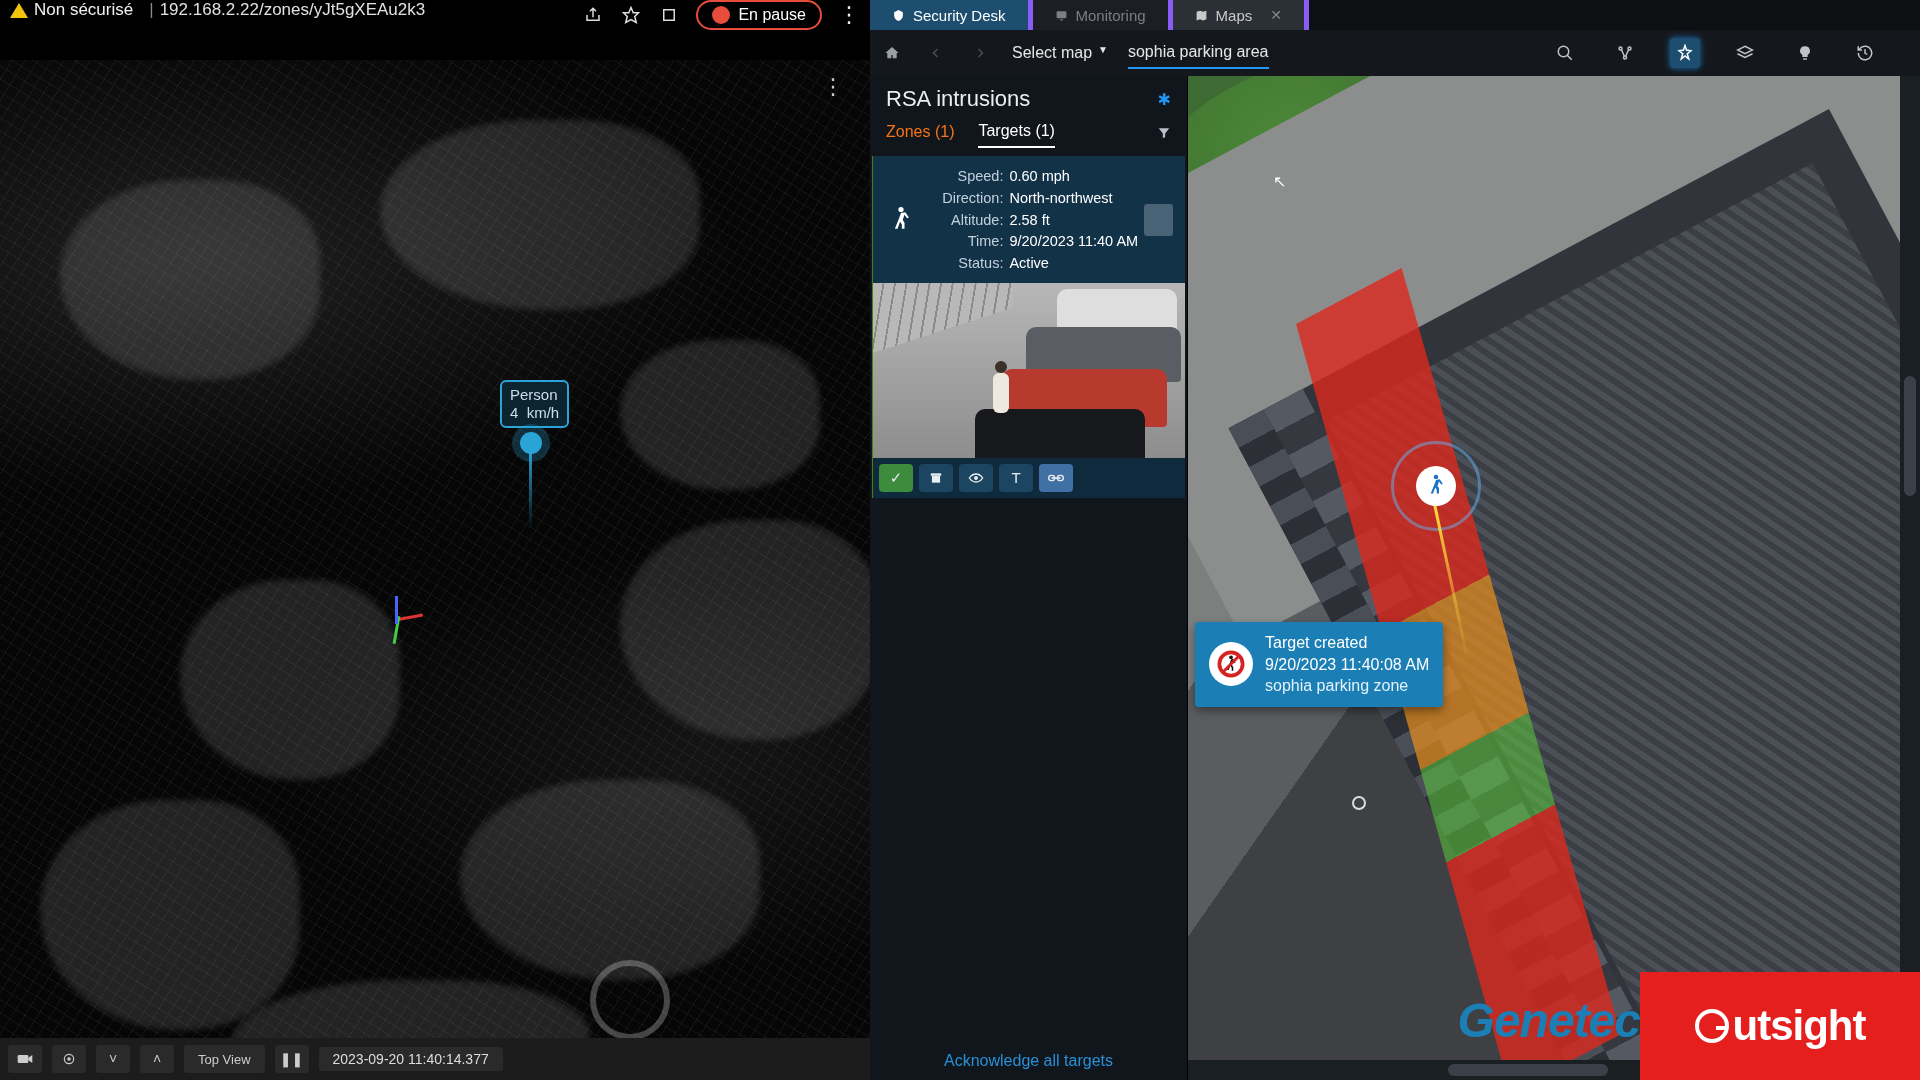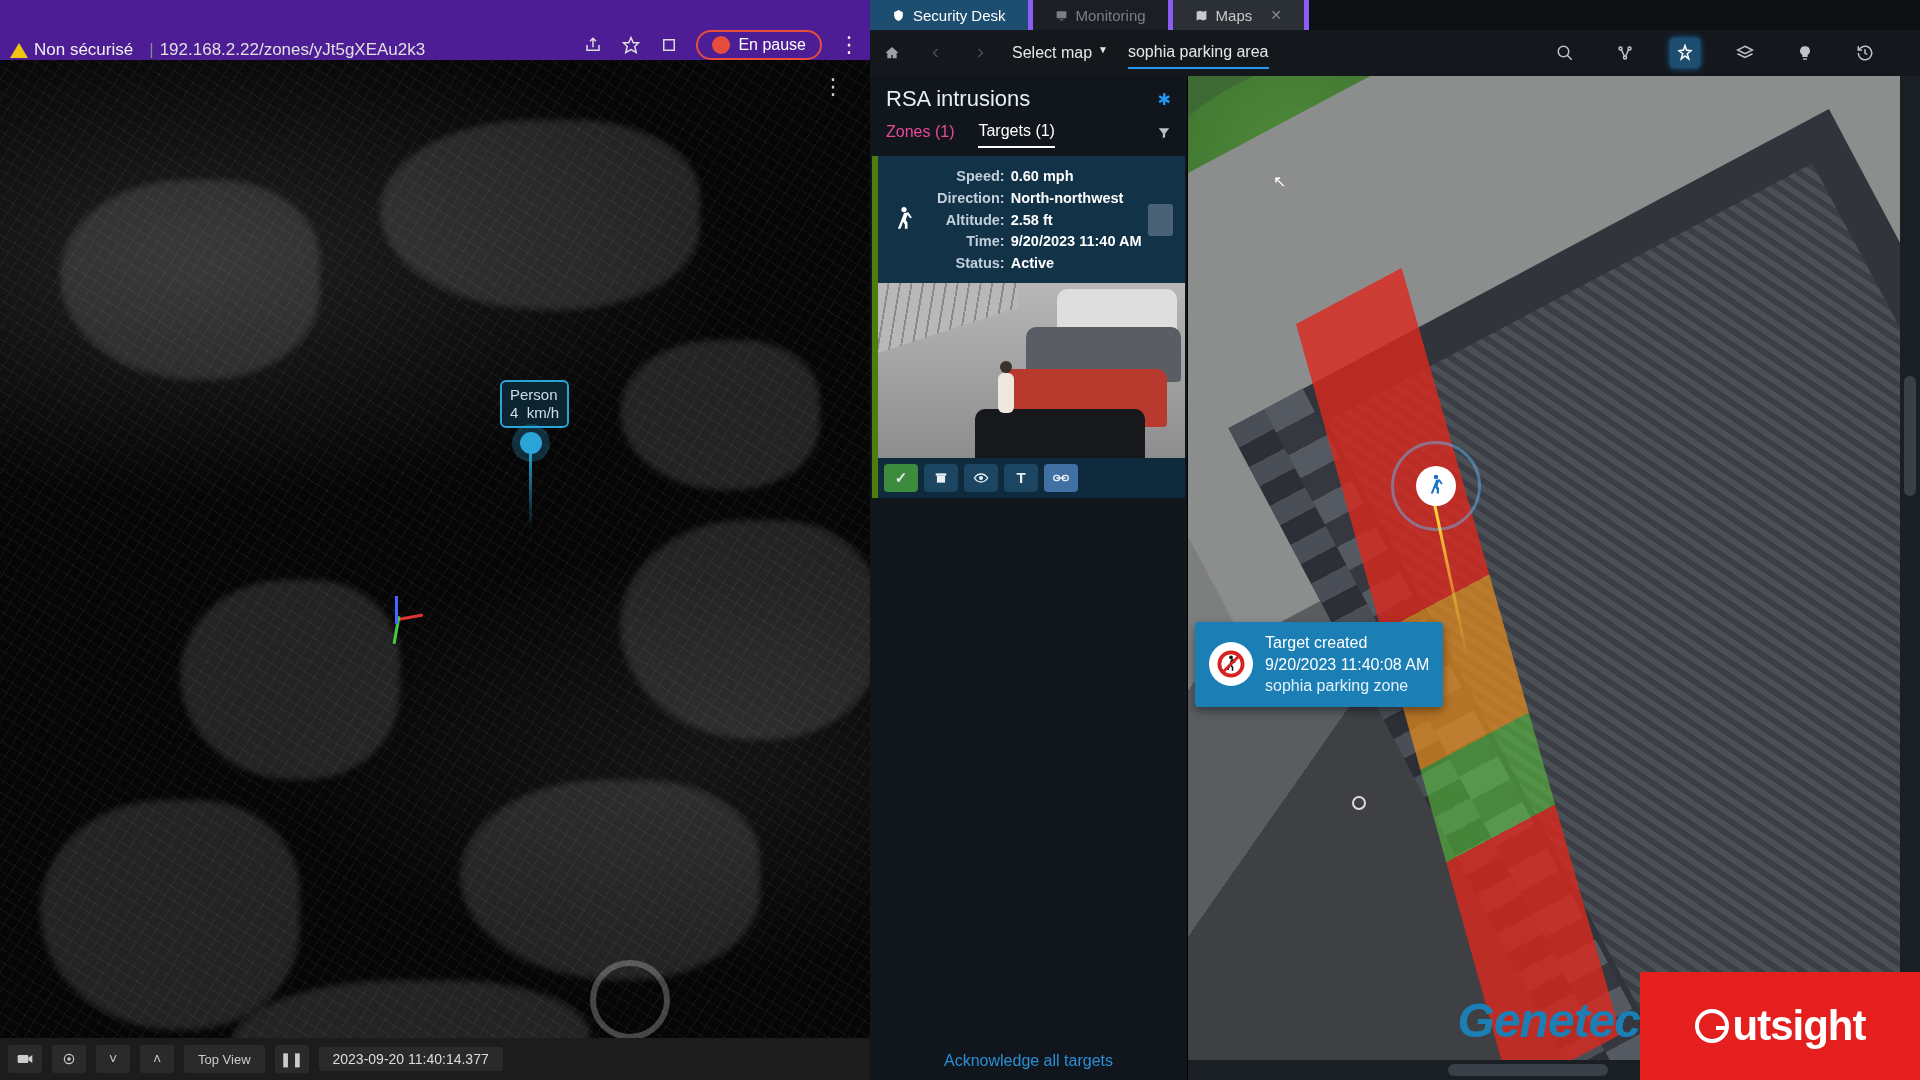--- a/index.html
+++ b/index.html
@@ -1,20 +1,20 @@
 <!DOCTYPE html>
 <html><head>
 <meta charset="utf-8">
 <style>
 * { margin: 0; padding: 0; box-sizing: border-box; font-family: 'Segoe UI', Arial, sans-serif; }
 body { width: 1920px; height: 1080px; background: #000; color: #ccc; overflow: hidden; display: flex; }
 
 
 .left-pane { width: 870px; height: 100%; display: flex; flex-direction: column; background: #1b1b1b; }
-.chrome-bar { height: 60px; background: #4c1d95; display: flex; align-items: flex-end; padding: 0 10px; gap: 10px; }
+.chrome-bar { height: 60px; background: #000000; display: flex; align-items: flex-start; padding: 0 10px; gap: 10px; }
 .insecure { display:flex; align-items:center; gap:6px; color:#f1f1f1; font-size:17px; }
 .insecure-icon { width:0; height:0; border-left:9px solid transparent; border-right:9px solid transparent; border-bottom:15px solid #f1c40f; position:relative; }
 .url { color:#e0e0e0; font-size:17px; flex:1; }
 .url .sep { color:#888; margin:0 6px; }
 .chrome-icons { display:flex; align-items:center; gap:16px; }
 .chrome-ico { width:22px; height:22px; display:flex; align-items:center; justify-content:center; color:#eee; font-size:18px; }
 .pause-pill { border:2px solid #e74c3c; border-radius:20px; padding:4px 14px; display:flex; align-items:center; gap:8px; color:#fff; font-size:16px; }
 .pause-dot { width:18px; height:18px; background:#e74c3c; border-radius:50%; }
 .dots-v { color:#eee; font-size:22px; }
 
@@ -68,25 +68,25 @@
 .sb-mapname{ color:#e6e6e6; font-size:16px; border-bottom:2px solid #2196f3; padding-bottom:6px; margin-top:6px;}
 .sb-right{ margin-left:auto; display:flex; gap:30px; align-items:center; padding-right:30px;}
 .sb-right .tool{ width:30px; height:30px; display:flex; align-items:center; justify-content:center; color:#c0c4c9; border-radius:4px;}
 .sb-right .tool.active{ background:#1d4e6f; color:#fff; box-shadow:0 0 6px #1d6fb3;}
 
 .content{ flex:1; display:flex; }
 .intr-panel{ width:318px; background:#10161c; display:flex; flex-direction:column; border-right:1px solid #000;}
 .intr-head{ display:flex; align-items:center; padding:10px 16px; font-size:22px; color:#e9eef3;}
 .intr-head .gear{ margin-left:auto; color:#2196f3; font-size:16px;}
 .intr-tabs{ display:flex; align-items:center; padding:0 16px 6px; gap:24px; font-size:16px;}
-.intr-tab{ color:#ec4899; padding-bottom:6px;}
+.intr-tab{ color:#f97316; padding-bottom:6px;}
 .intr-tab.active{ color:#fff; border-bottom:2px solid #fff;}
 .intr-filter{ margin-left:auto; color:#b8bfc6; font-size:16px;}
 
-.target-card{ margin:2px 2px 0; background:#123248; border-left:6px solid #4d7c0f; padding:8px 0 0;font-weight:bold; }
+.target-card{ margin:2px 2px 0; background:#123248; border-left:1px solid #4d7c0f; padding:8px 0 0; }
 .tc-body{ display:flex; padding:2px 12px 8px;}
 .tc-icon{ width:36px; display:flex; align-items:center; justify-content:center; color:#fff; font-size:24px;}
 .tc-kv{ flex:1; font-size:14.5px;}
 .tc-kv .row{ display:flex; white-space:nowrap; line-height:1.5;}
 .tc-kv .k{ width:86px; text-align:right; color:#c3d0dc; margin-right:6px;}
 .tc-kv .v{ color:#fff;}
 .tc-box{ width:32px; height:32px; background:#4a6276; border-radius:3px; align-self:center; margin-left:6px;}
 
 .cam-thumb{ height:175px; background:linear-gradient(#b7b7b7,#8d8d8d); position:relative; overflow:hidden;}
 .car{ position:absolute; border-radius:10px 10px 4px 4px;}

